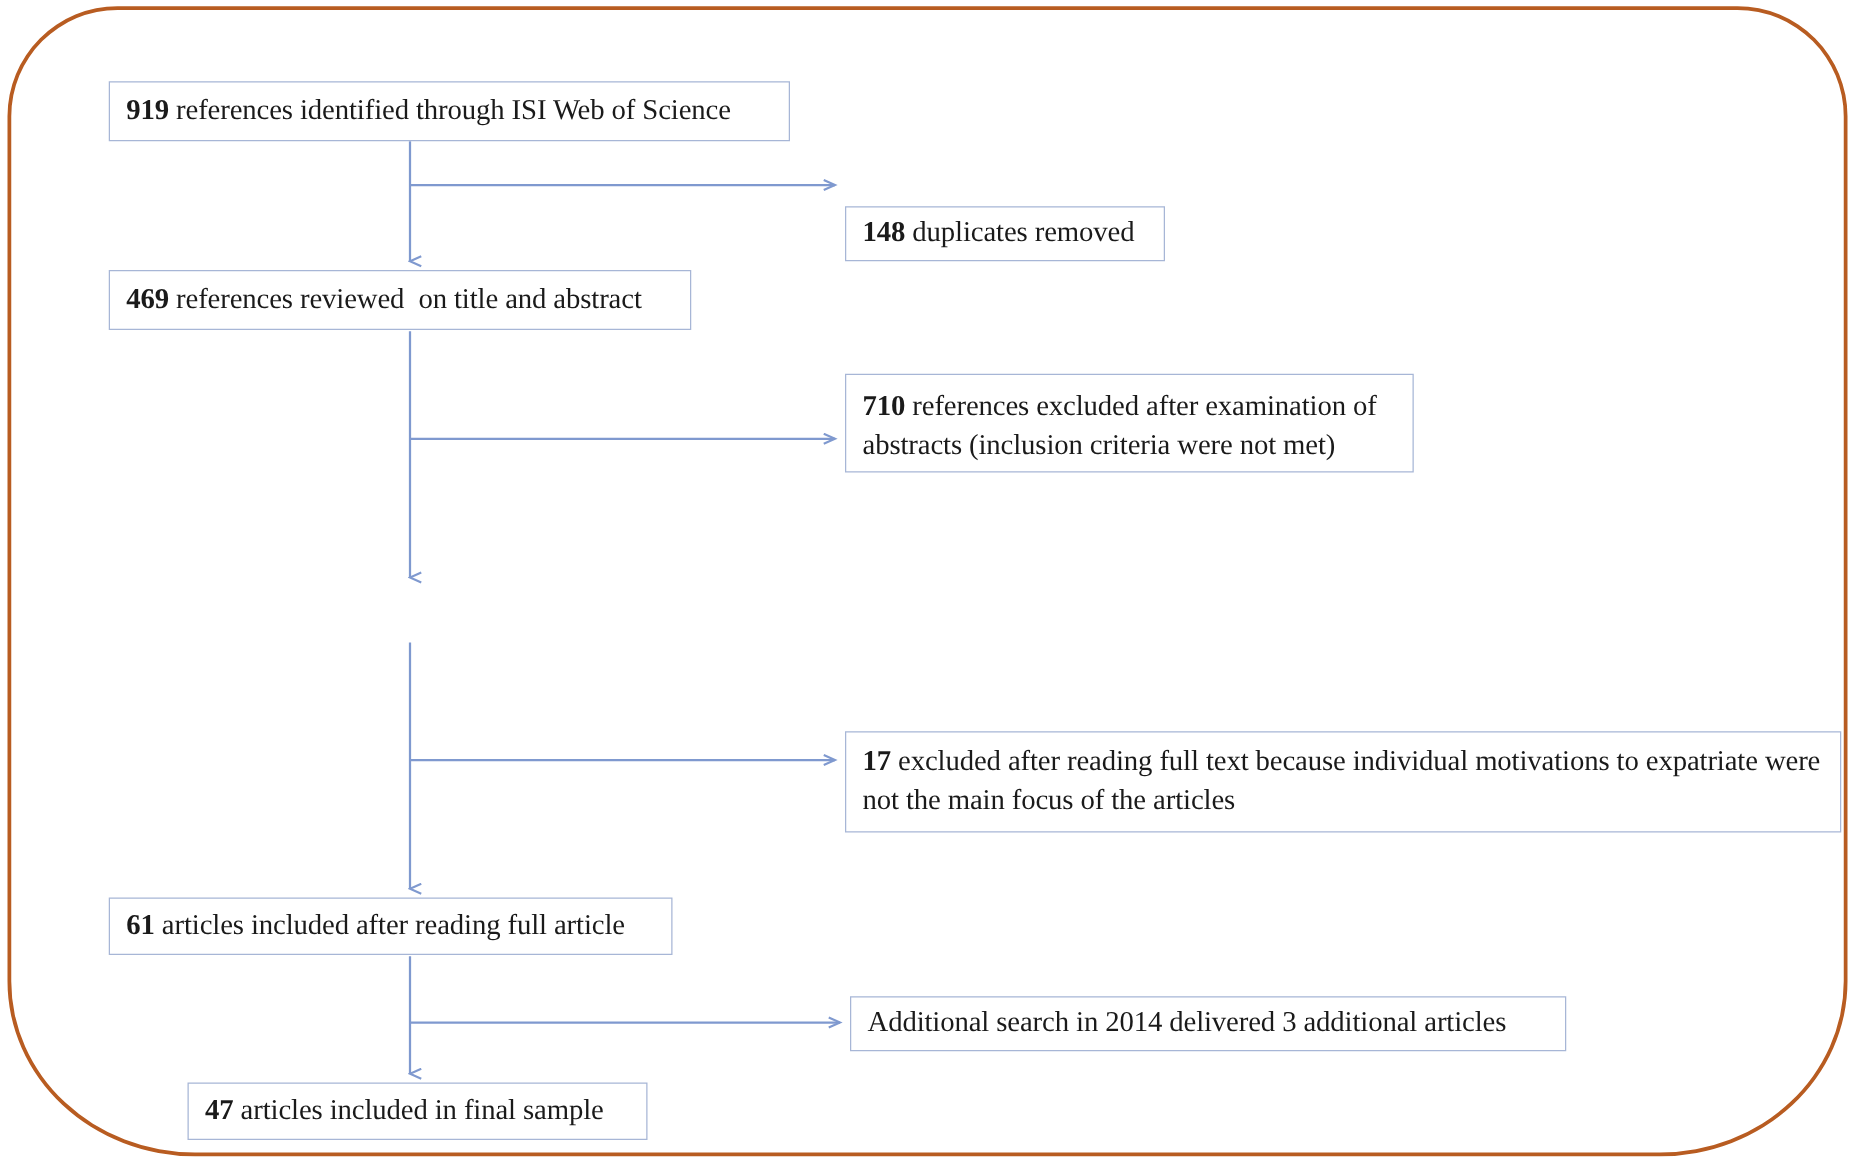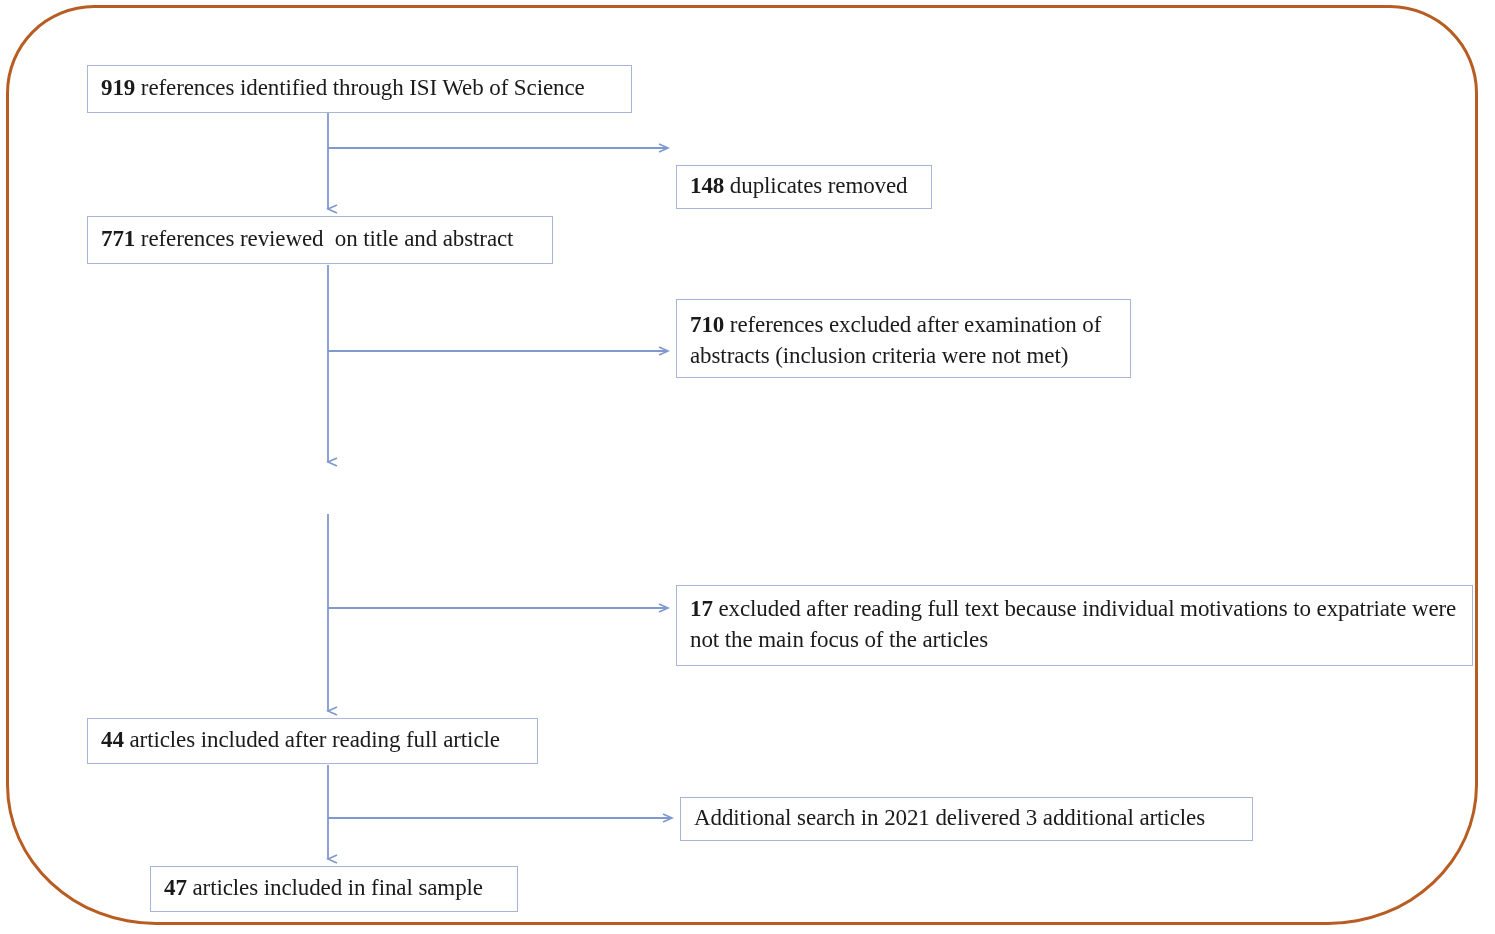--- a/index.html
+++ b/index.html
@@ -111,37 +111,37 @@
 
   <div class="flow-box" id="box-identified">
     <span class="txt"><b>919</b> references identified through ISI Web of Science</span>
   </div>
 
   <div class="flow-box" id="box-duplicates">
     <span class="txt"><b>148</b> duplicates removed</span>
   </div>
 
   <div class="flow-box" id="box-reviewed">
-    <span class="txt"><b>771</b> references reviewed  on title and abstract</span>
+    <span class="txt"><b>469</b> references reviewed  on title and abstract</span>
   </div>
 
   <div class="flow-box" id="box-excluded-abstracts">
     <span class="txt"><b>710</b> references excluded after examination of abstracts (inclusion criteria were not met)</span>
   </div>
 
 
   <div class="flow-box" id="box-excluded-fulltext">
     <span class="txt"><b>17</b> excluded after reading full text because individual motivations to expatriate were not the main focus of the articles</span>
   </div>
 
   <div class="flow-box" id="box-articles-read">
-    <span class="txt"><b>44</b> articles included after reading full article</span>
+    <span class="txt"><b>61</b> articles included after reading full article</span>
   </div>
 
   <div class="flow-box" id="box-additional">
-    <span class="txt">Additional search in 2021 delivered 3 additional articles</span>
+    <span class="txt">Additional search in 2014 delivered 3 additional articles</span>
   </div>
 
   <div class="flow-box" id="box-final">
     <span class="txt"><b>47</b> articles included in final sample</span>
   </div>
 
 </div>
 
 </body></html>

